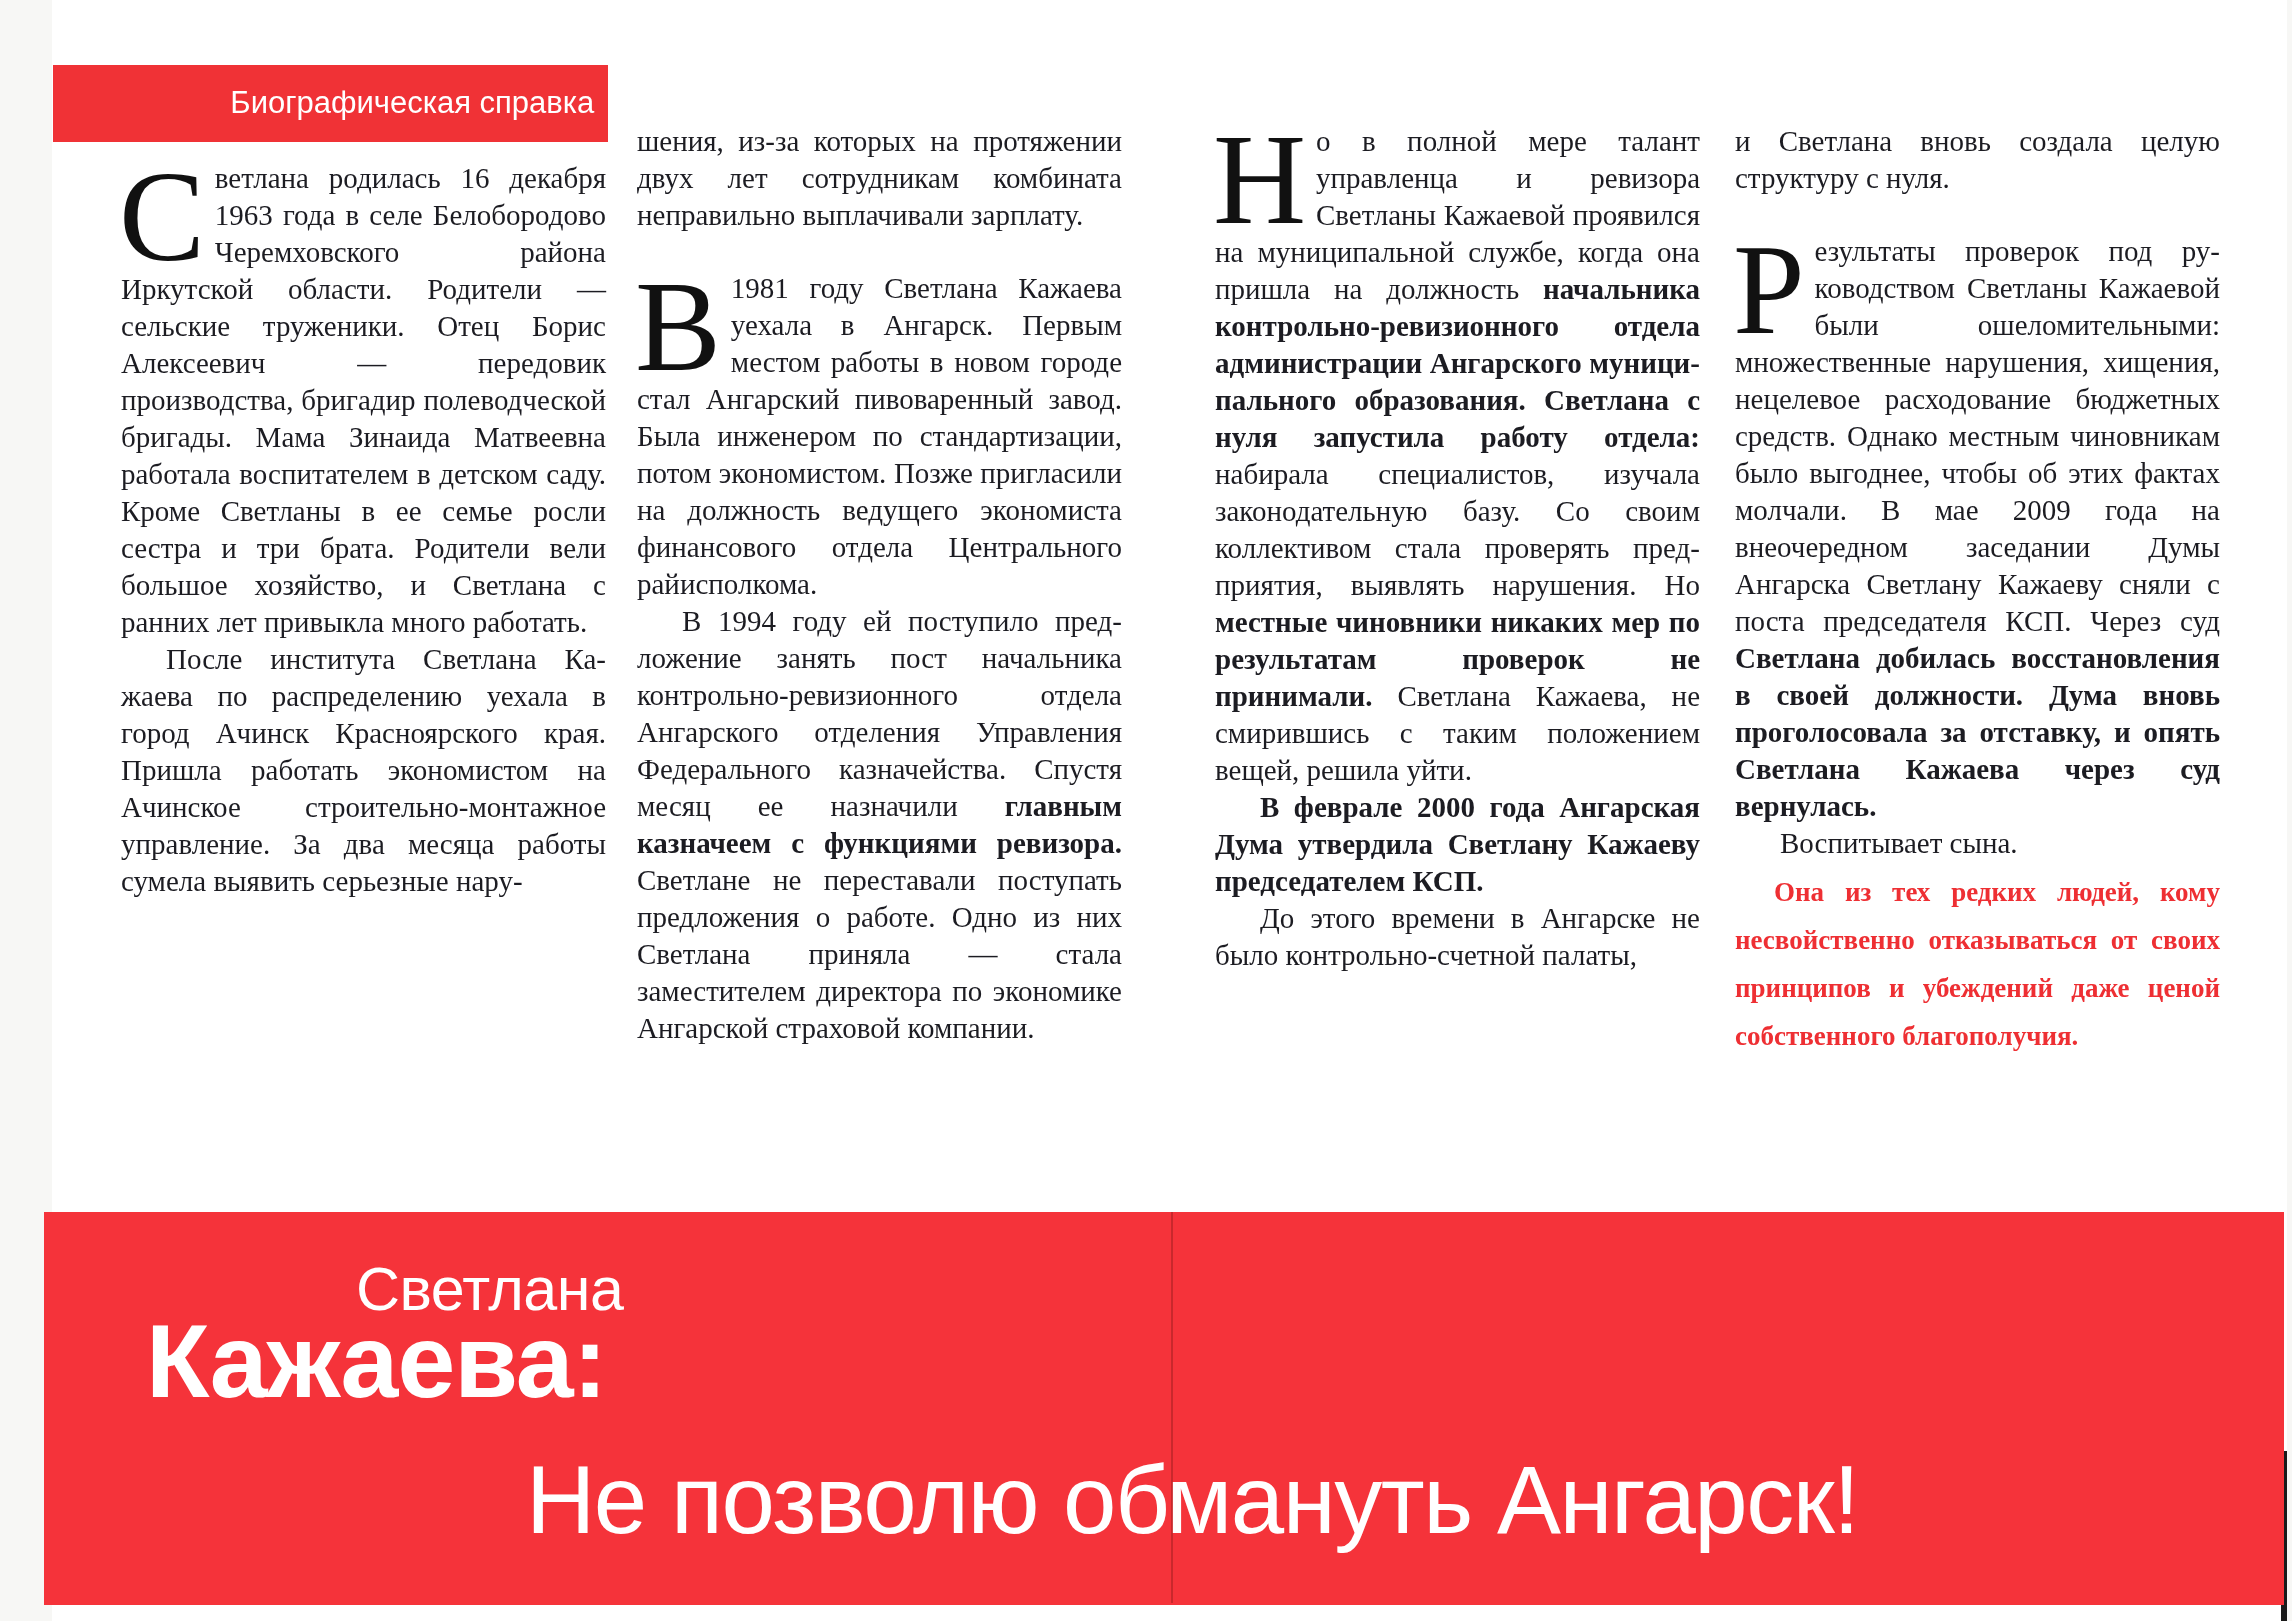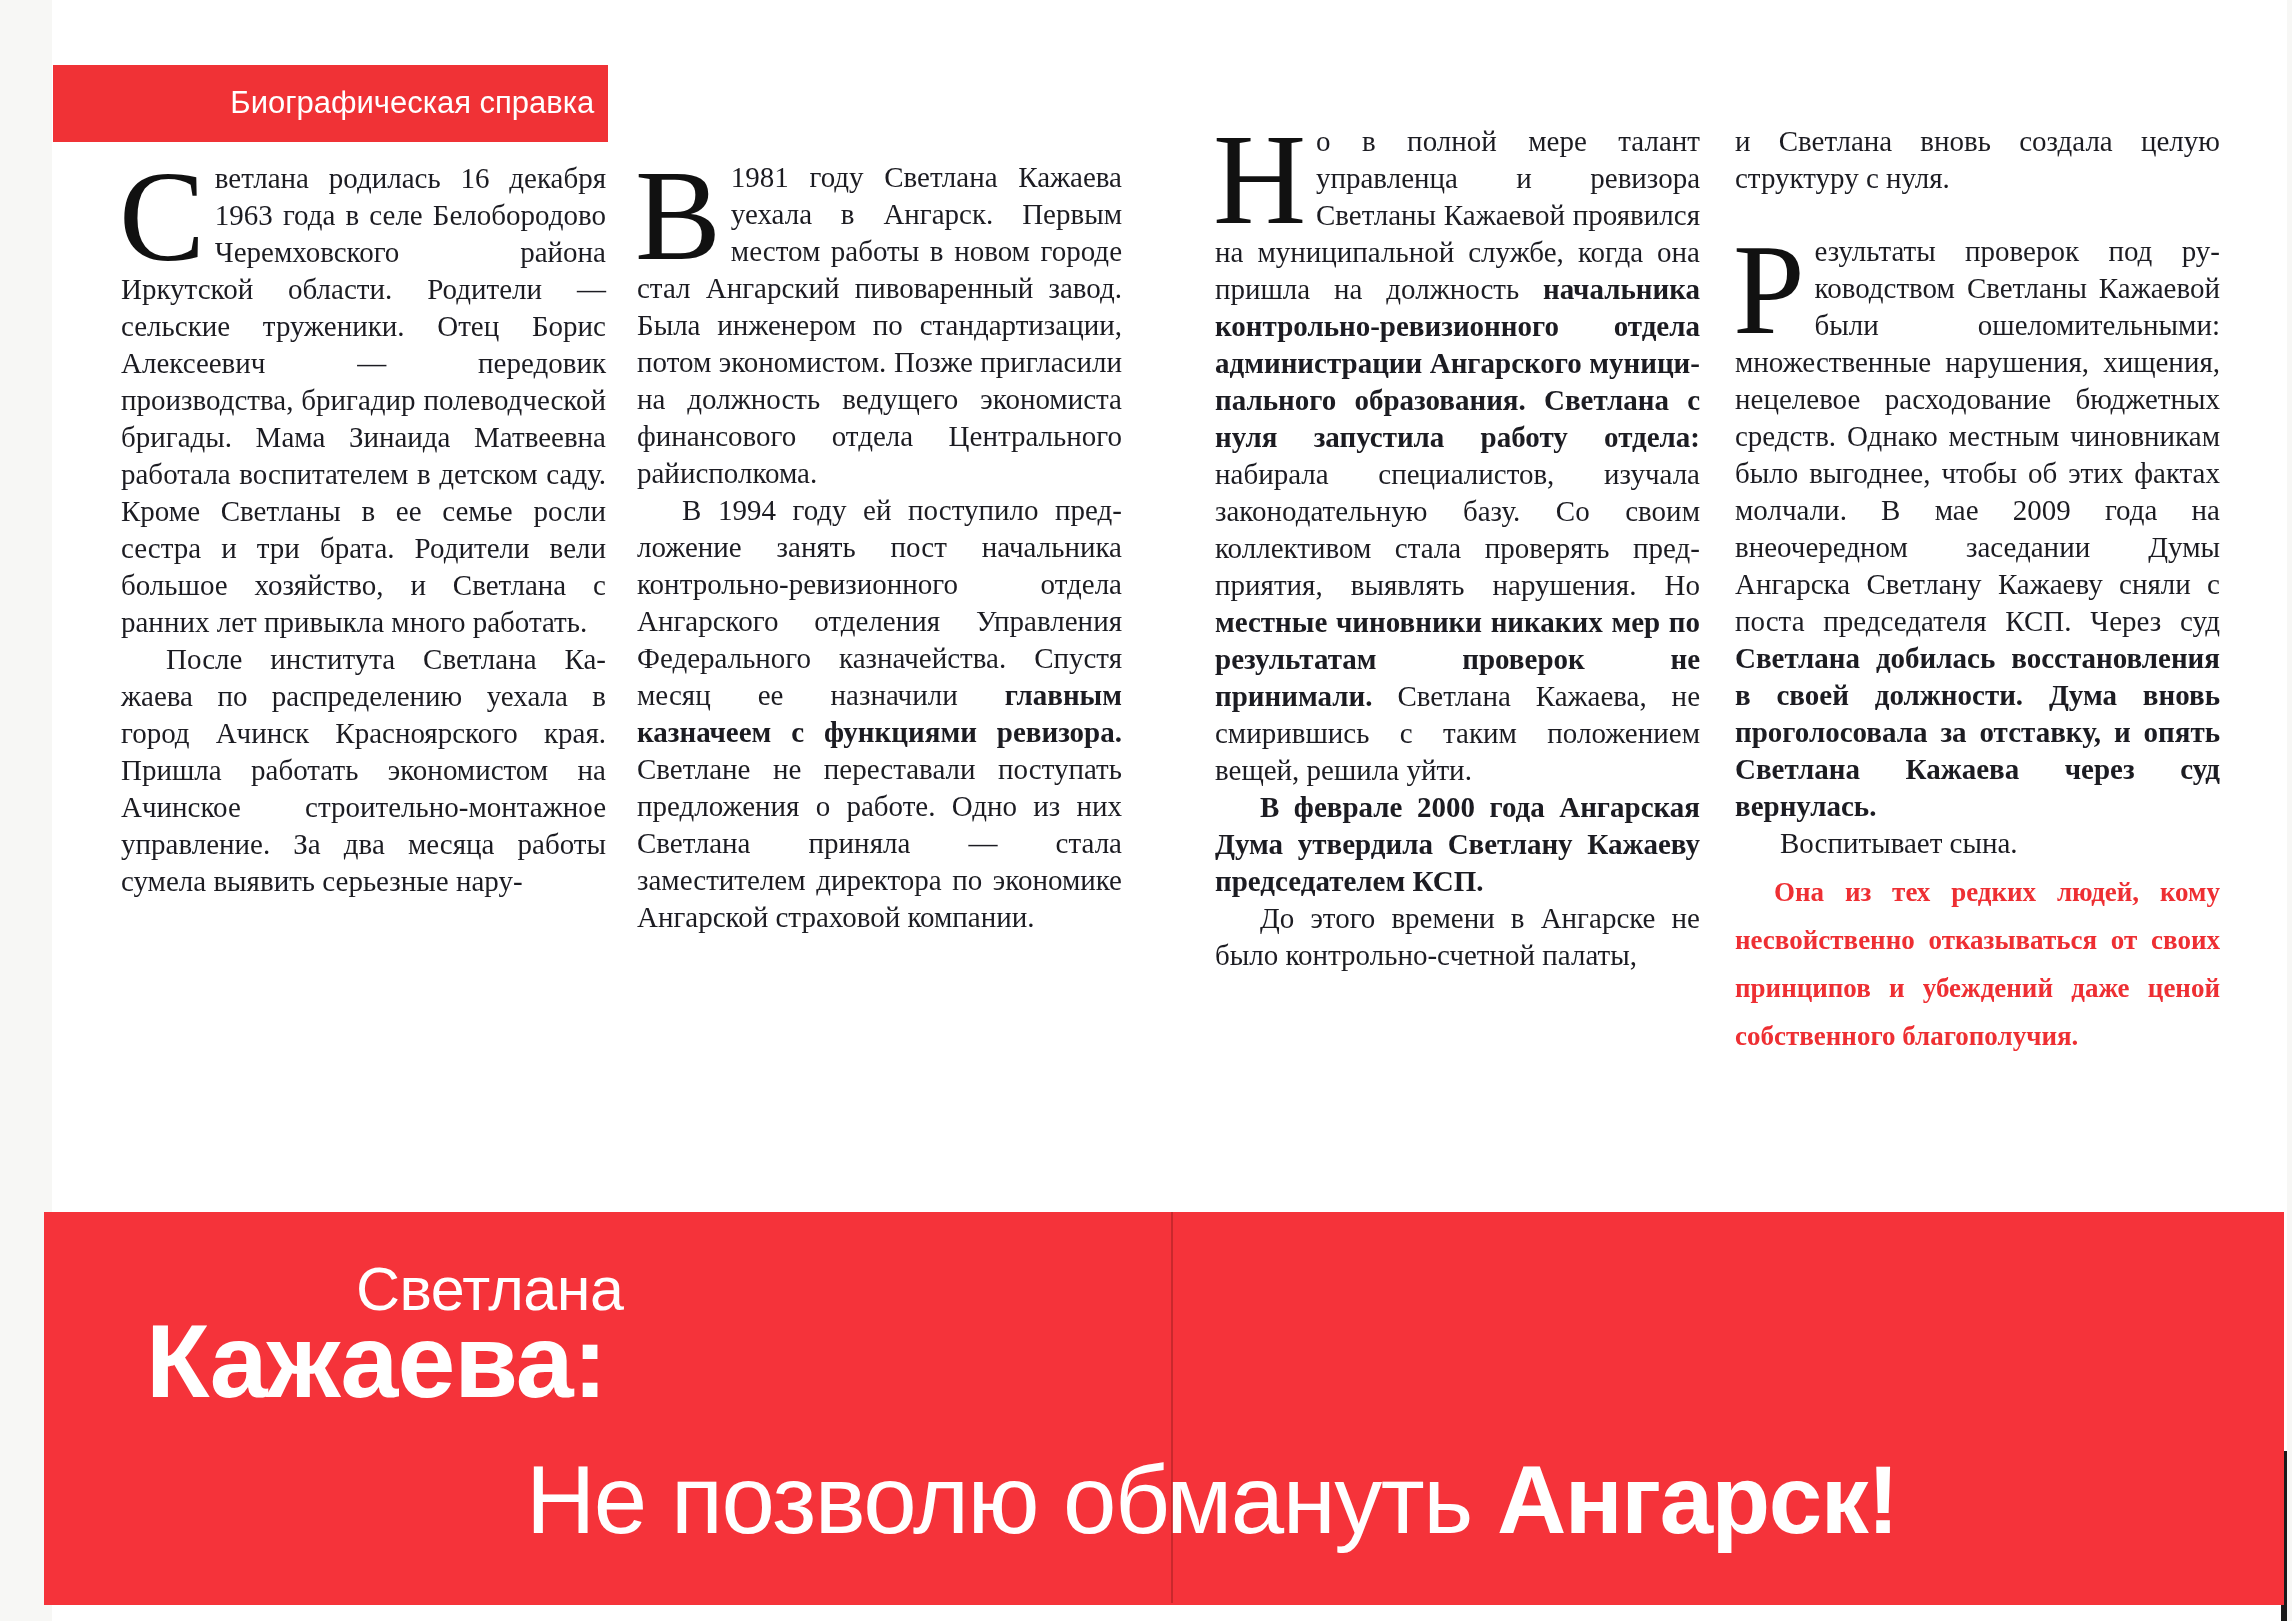--- a/index.html
+++ b/index.html
@@ -62,39 +62,40 @@
   .banner .t2 {
     position: absolute; left: 102px; top: 90px;
     font-family: "Liberation Sans", "DejaVu Sans", sans-serif; font-weight: bold;
     font-size: 104px; color: #fff; white-space: nowrap; letter-spacing: -1px;
   }
   .banner .t3 {
     position: absolute; left: 482px; top: 233px;
     font-family: "Liberation Sans", "DejaVu Sans", sans-serif;
     font-size: 96px; color: #fff; white-space: nowrap; letter-spacing: -1.5px;
   }
-  .banner .t3 b { font-weight: bold; text-align: center; }
+  .banner .t3 b { font-weight: normal; text-align: center; }
 </style>
 </head>
 <body>
 
 <div class="page">
     <div class="scan-edge"></div>
   </div>
 
 <div class="hdr-box">
   <span>Биографическая справка</span>
 </div>
 
 <div class="col col1">
   <p><span class="dropcap">С</span><span>ветлана родилась 16 дека­бря 1963 года в селе Бело­бородово Черемховского района Иркутской области. Роди­тели — сельские труженики. Отец Борис Алексеевич — передовик производства, бригадир полевод­ческой бригады. Мама Зинаида Матвеевна работала воспитателем в детском саду. Кроме Светланы в ее семье росли сестра и три брата. Родители вели большое хозяйство, и Светлана с ранних лет привыкла много работать.</span></p>
   <p class="ind">После института Светлана Ка­жаева по распределению уехала в город Ачинск Красноярского края. Пришла работать экономистом на Ачинское строительно-монтажное управление. За два месяца работы сумела выявить серьезные нару-</p>
 </div>
 
 <div class="col col2">
+  <p>шения, из-за которых на протя­жении двух лет сотрудникам ком­бината неправильно выплачивали зарплату.</p>
   <p class="gap"><span class="dropcap">В</span><span>1981 году Светлана Кажаева уехала в Ангарск. Первым местом работы в новом го­роде стал Ангарский пивоварен­ный завод. Была инженером по стандартизации, потом экономи­стом. Позже пригласили на долж­ность ведущего экономиста фи­нансового отдела Центрального райисполкома.</span></p>
   <p class="ind"><span>В 1994 году ей поступило пред­ложение занять пост начальника контрольно-ревизионного отдела Ангарского отделения Управле­ния Федерального казначейства. Спустя месяц ее назначили </span><b>глав­ным казначеем с функциями ре­визора.</b><span> Светлане не переставали поступать предложения о работе. Одно из них Светлана приняла — стала заместителем директора по экономике Ангарской страховой компании.</span></p>
 </div>
 
 <div class="col col3">
   <p><span class="dropcap">Н</span><span>о в полной мере талант управленца и ревизо­ра Светланы Кажаевой проявился на муниципальной службе, когда она пришла на должность </span><b>начальника контроль­но-ревизионного отдела адми­нистрации Ангарского муници­пального образования. Светлана с нуля запустила работу отдела:</b><span> набирала специалистов, изучала законодательную базу. Со своим коллективом стала проверять пред­приятия, выявлять нарушения. Но </span><b>местные чиновники никаких мер по результатам проверок не принимали.</b><span> Светлана Кажаева, не смирившись с таким положением вещей, решила уйти.</span></p>
   <p class="ind"><b>В феврале 2000 года Ангарская Дума утвердила Светлану Кажае­ву председателем КСП.</b></p>
   <p class="ind">До этого времени в Ангарске не было контрольно-счетной палаты,</p>
 </div>
 

